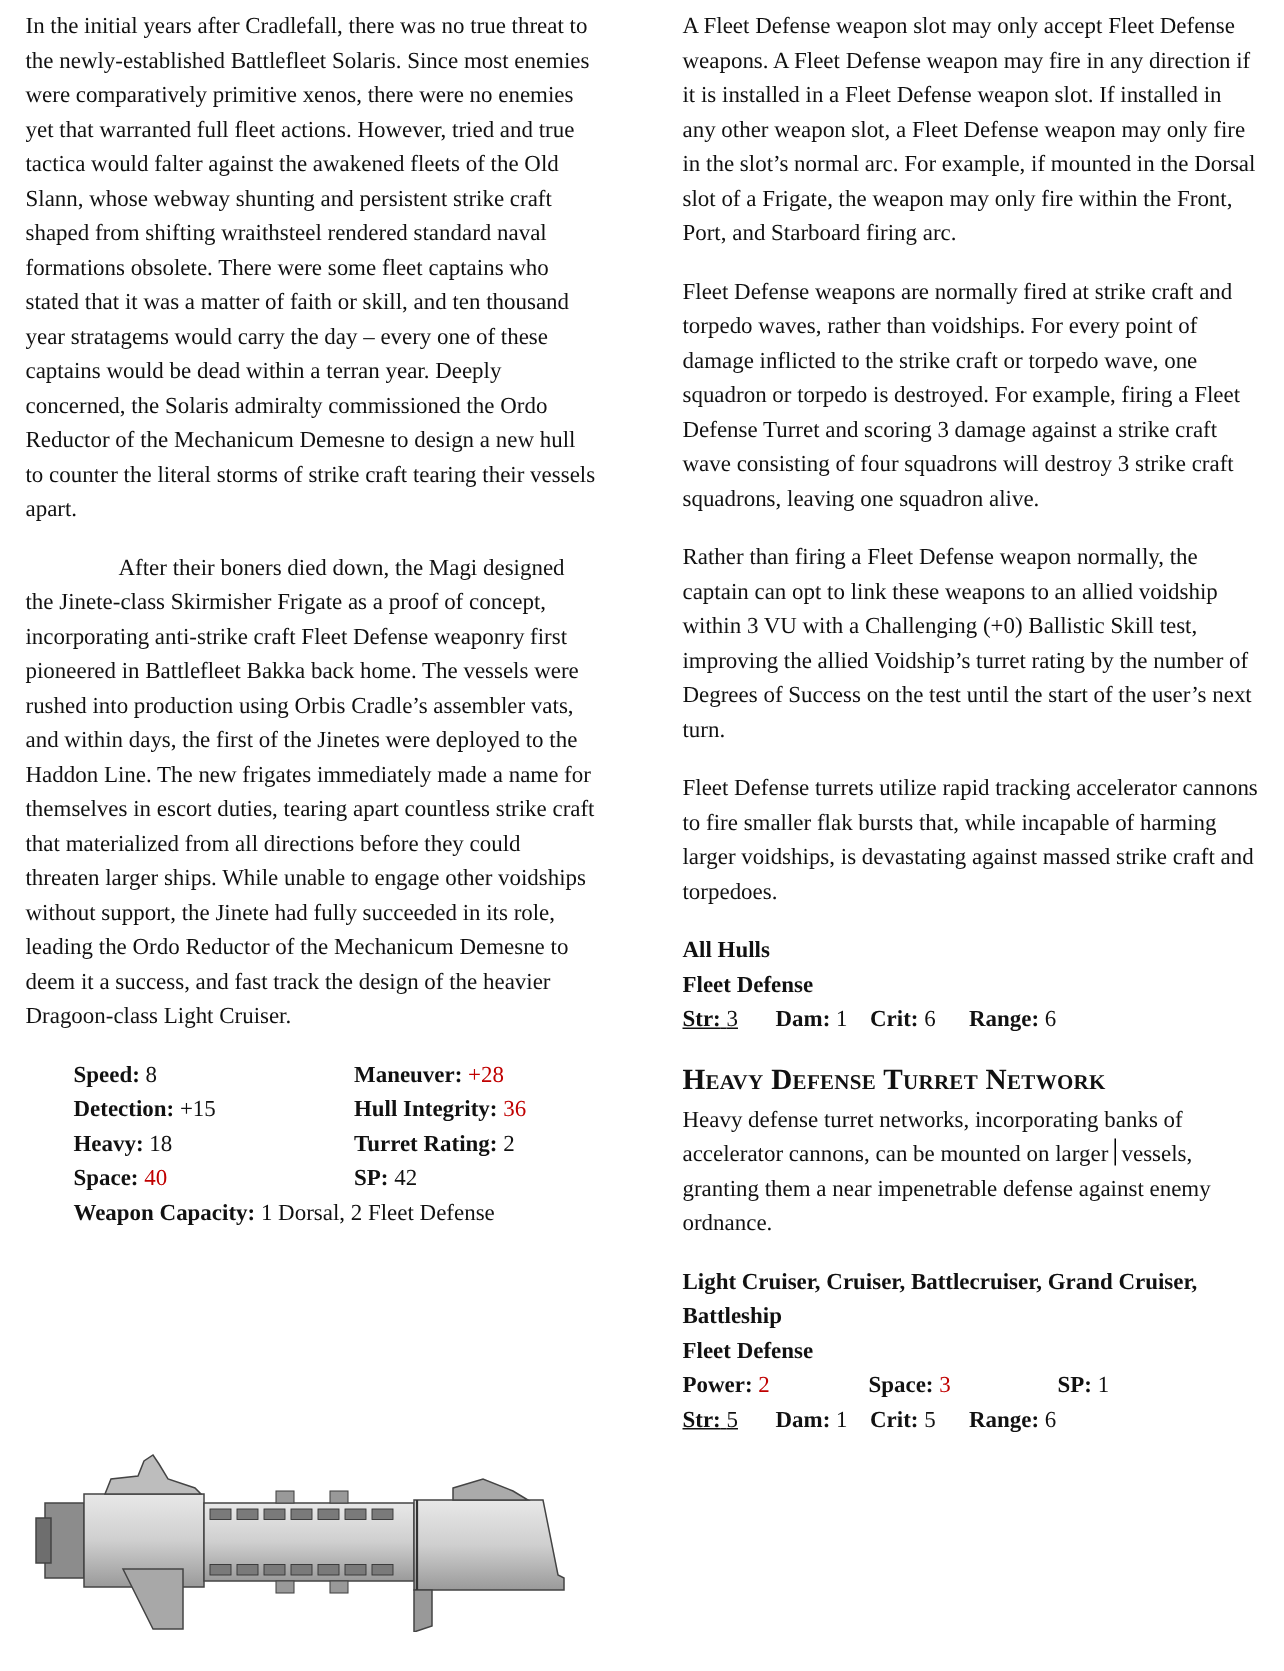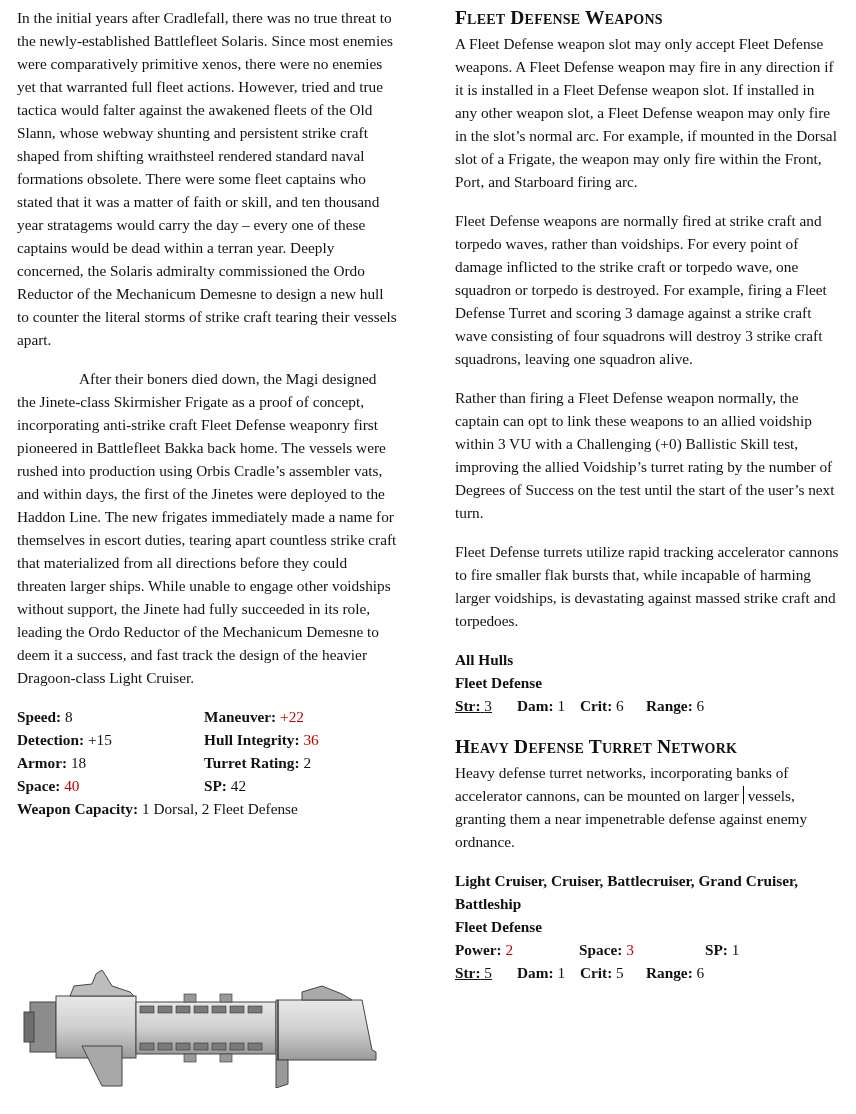--- a/index.html
+++ b/index.html
@@ -11,21 +11,21 @@
   .col { position: absolute; top: 6px; }
   .col-left { left: 17px; width: 380px; }
   .col-right { left: 455px; width: 385px; }
   h2 {
     font-variant: small-caps; font-weight: bold; font-size: 19.5px;
     margin: 0 0 2px 0; line-height: 24px; letter-spacing: 0.2px;
   }
   p { margin: 0 0 16px 0; }
   p.indent { text-indent: 62px; }
   .red { color: #c00000; }
-  .stats { margin-top: 4px; }
+  .stats { margin-top: 4px; margin-left: 32px; }
   .stat-grid { display: grid; grid-template-columns: 187px 200px; }
   .stat-full { grid-column: 1 / span 2; }
   b { font-weight: bold; }
   .wline { white-space: nowrap; }
   .tab1 { display: inline-block; width: 124px; }
   .tab2 { display: inline-block; width: 126px; }
   .s1 { display: inline-block; width: 62px; text-decoration: underline; }
   .s2 { display: inline-block; width: 63px; }
   .s3 { display: inline-block; width: 66px; }
   .ship { position: absolute; left: 22px; top: 964px; width: 360px; height: 124px; }
@@ -33,24 +33,24 @@
 </style>
 </head>
 <body>
 
 <div class="col col-left">
   <p>In the initial years after Cradlefall, there was no true threat to the newly-established Battlefleet Solaris. Since most enemies were comparatively primitive xenos, there were no enemies yet that warranted full fleet actions. However, tried and true tactica would falter against the awakened fleets of the Old Slann, whose webway shunting and persistent strike craft shaped from shifting wraithsteel rendered standard naval formations obsolete. There were some fleet captains who stated that it was a matter of faith or skill, and ten thousand year stratagems would carry the day – every one of these captains would be dead within a terran year. Deeply concerned, the Solaris admiralty commissioned the Ordo Reductor of the Mechanicum Demesne to design a new hull to counter the literal storms of strike craft tearing their vessels apart.</p>
   <p class="indent">After their boners died down, the Magi designed the Jinete-class Skirmisher Frigate as a proof of concept, incorporating anti-strike craft Fleet Defense weaponry first pioneered in Battlefleet Bakka back home. The vessels were rushed into production using Orbis Cradle’s assembler vats, and within days, the first of the Jinetes were deployed to the Haddon Line. The new frigates immediately made a name for themselves in escort duties, tearing apart countless strike craft that materialized from all directions before they could threaten larger ships. While unable to engage other voidships without support, the Jinete had fully succeeded in its role, leading the Ordo Reductor of the Mechanicum Demesne to deem it a success, and fast track the design of the heavier Dragoon-class Light Cruiser.</p>
 
   <div class="stats stat-grid">
     <div><b>Speed:</b> <span>8</span></div>
-    <div><b>Maneuver:</b> <span class="red">+22</span></div>
+    <div><b>Maneuver:</b> <span class="red">+28</span></div>
     <div><b>Detection:</b> <span>+15</span></div>
     <div><b>Hull Integrity:</b> <span class="red">36</span></div>
-    <div><b>Armor:</b> <span>18</span></div>
+    <div><b>Heavy:</b> <span>18</span></div>
     <div><b>Turret Rating:</b> <span>2</span></div>
     <div><b>Space:</b> <span class="red">40</span></div>
     <div><b>SP:</b> <span>42</span></div>
     <div class="stat-full"><b>Weapon Capacity:</b> <span>1 Dorsal, 2 Fleet Defense</span></div>
   </div>
 </div>
 
 <svg class="ship" viewBox="0 0 360 124" aria-label="Jinete-class frigate illustration">
   <defs>
     <linearGradient id="hull" x1="0" y1="0" x2="0" y2="1">
@@ -96,21 +96,20 @@
   </g>
 
   <path d="M254 36 L340 36 L350 86 L354 88 L354 96 L254 96 Z" fill="url(#hull)" stroke="#444"></path>
   <path d="M280 28 L300 22 L320 30 L330 36 L280 36 Z" fill="#aaa" stroke="#444"></path>
 
   <path d="M254 96 L266 96 L266 120 L254 124 Z" fill="#999" stroke="#444"></path>
   <line x1="256" y1="36" x2="256" y2="96" stroke="#333" stroke-width="1.5"></line>
 </svg>
 
 <div class="col col-right">
-  <h2>Fleet Defense Weapons</h2>
   <p>A Fleet Defense weapon slot may only accept Fleet Defense weapons. A Fleet Defense weapon may fire in any direction if it is installed in a Fleet Defense weapon slot. If installed in any other weapon slot, a Fleet Defense weapon may only fire in the slot’s normal arc. For example, if mounted in the Dorsal slot of a Frigate, the weapon may only fire within the Front, Port, and Starboard firing arc.</p>
   <p>Fleet Defense weapons are normally fired at strike craft and torpedo waves, rather than voidships. For every point of damage inflicted to the strike craft or torpedo wave, one squadron or torpedo is destroyed. For example, firing a Fleet Defense Turret and scoring 3 damage against a strike craft wave consisting of four squadrons will destroy 3 strike craft squadrons, leaving one squadron alive.</p>
   <p>Rather than firing a Fleet Defense weapon normally, the captain can opt to link these weapons to an allied voidship within 3 VU with a Challenging (+0) Ballistic Skill test, improving the allied Voidship’s turret rating by the number of Degrees of Success on the test until the start of the user’s next turn.</p>
 
   <p>Fleet Defense turrets utilize rapid tracking accelerator cannons to fire smaller flak bursts that, while incapable of harming larger voidships, is devastating against massed strike craft and torpedoes.</p>
 
   <div style="margin-bottom:18px;">
     <div><b>All Hulls</b></div>
     <div><b>Fleet Defense</b></div>
     <div class="wline">

